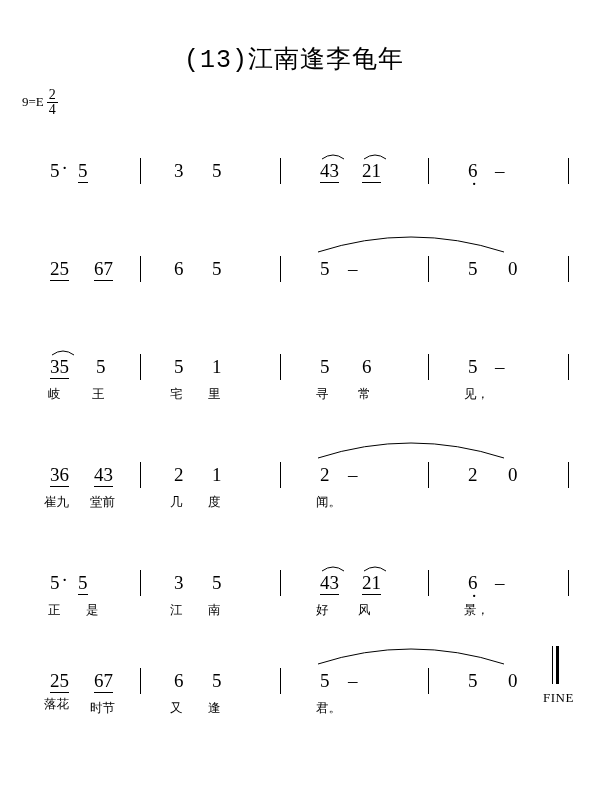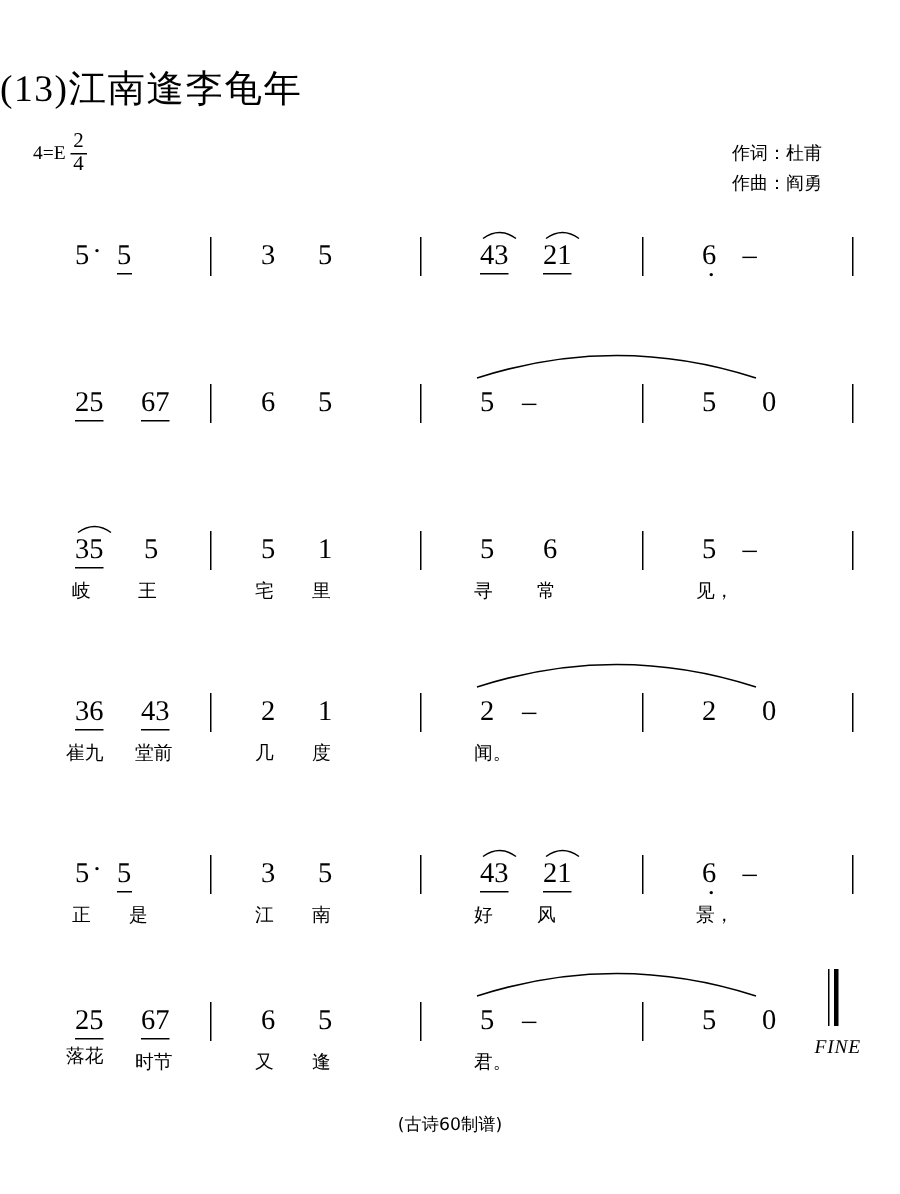--- a/index.html
+++ b/index.html
@@ -18,22 +18,23 @@
   .sheet {
     position: relative;
     width: 600px;
     height: 796px;
   }
   .title {
     position: absolute;
     top: 42px;
     left: 0;
     width: 588px;
+    text-align: center;
     font-size: 25px;
-    font-family: Liberation Serif, serif;
+    font-family: Liberation Mono, monospace;
     letter-spacing: 1px;
   }
   .keysig {
     position: absolute;
     left: 22px;
     top: 88px;
     font-size: 13px;
     font-family: "Liberation Serif", serif;
     display: flex;
     align-items: flex-start;
@@ -151,31 +152,27 @@
   }
 </style>
 </head>
 <body>
 
 <div class="sheet">
 
   <div class="title">(13)江南逢李龟年</div>
 
   <div class="keysig">
-    <span class="kt">4=E</span>
+    <span class="kt">9=E</span>
     <span class="meter">
       <span class="num">2</span>
       <span class="den">4</span>
     </span>
   </div>
 
-  <div class="credits">
-    <div>作词：杜甫</div>
-    <div>作曲：阎勇</div>
-  </div>
 
   <div id="systems-host">
       <div class="staff" style="top: 146px;">
         <span class="note" style="left: 50px; top: 14px;"><span class=" dotr">5</span></span>
         <span class="note" style="left: 78px; top: 14px;"><span class="underline1">5</span></span>
         <span class="note" style="left: 174px; top: 14px;"><span>3</span></span>
         <span class="note" style="left: 212px; top: 14px;"><span>5</span></span>
         <svg class="slurshort" width="26" height="10" style="left: 321px; top: 5px;">
           <path d="M 1 8 Q 12 0 23 8" fill="none" stroke="#000" stroke-width="1"></path>
         </svg>
@@ -302,17 +299,16 @@
         <span class="lyric" style="left: 208px; top: 44px;">逢</span>
         <span class="lyric" style="left: 316px; top: 44px;">君。</span>
       </div>
     </div>
 
   <div class="endbar" style="left:552px; top:646px;">
     <span class="thin"></span>
     <span class="thick"></span>
   </div>
 
-  <div class="fine" style="left:543px; top:690px;font-style:italic;">FINE</div>
-
-  <div class="footer">(古诗60制谱)</div>
+  <div class="fine" style="left:543px; top:690px;">FINE</div>
+
 
 </div>
 
 </body></html>

